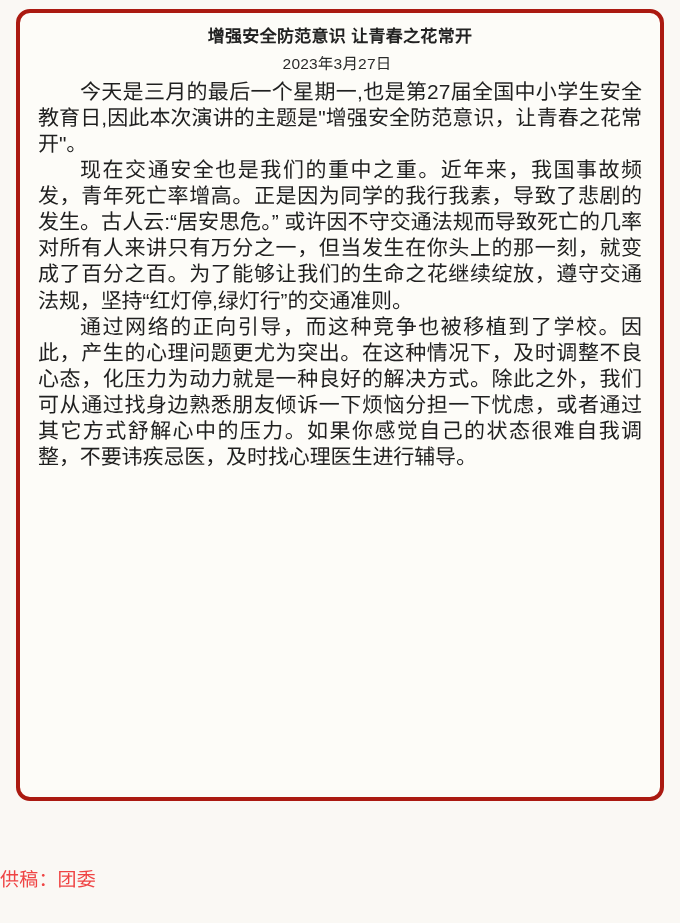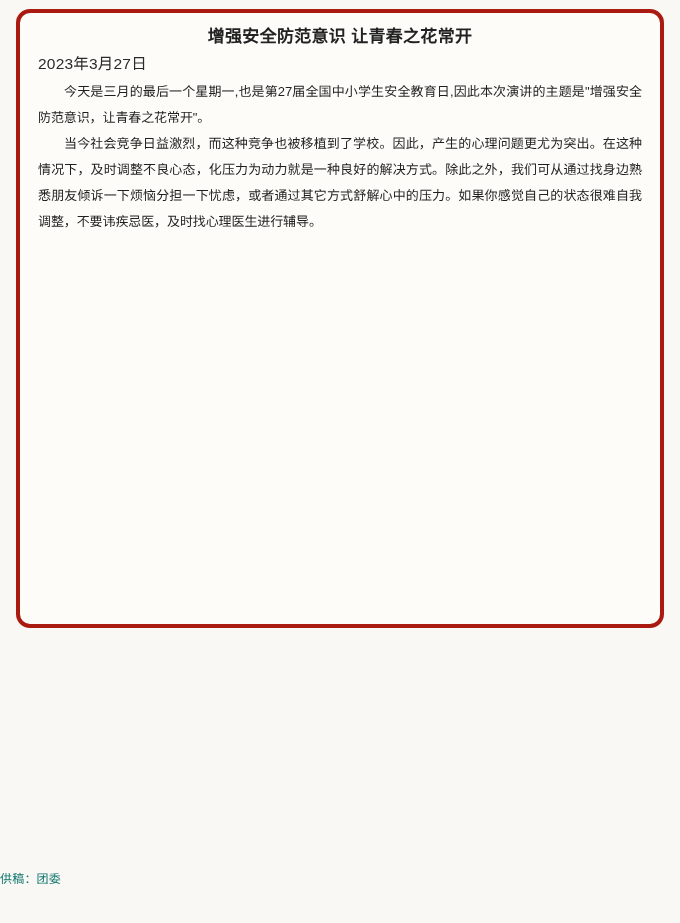--- a/index.html
+++ b/index.html
@@ -23,94 +23,95 @@
     box-sizing: border-box;
     background: #faf8f4;
   }
 
   
   .article-card {
     position: absolute;
     left: 16px;
     top: 9px;
     width: 648px;
-    height: 619px;
+    height: 792px;
     box-sizing: border-box;
     border: 4px solid #ab1a11;
     border-radius: 14px;
     background: #fdfcf8;
     padding: 9px 18px 6px 18px;
     overflow: hidden;
   }
 
   .doc-title {
     text-align: center;
     font-size: 17px;
     font-weight: bold;
     color: #222222;
     letter-spacing: 0.3px;
     line-height: 1.5;
     margin: 2px 0 2px 0;
     white-space: nowrap;
   }
 
   .doc-date {
-    text-align: left;
+    text-align: center;
     font-size: 15.5px;
     color: #2a2a2a;
     line-height: 1.5;
     margin: 0 6px 4px 0;
     letter-spacing: 0.2px;
   }
 
   .body-text {
     margin: 0;
   }
 
   .body-text p {
     margin: 0;
-    font-size: 13px;
+    font-size: 21px;
     line-height: 26.1px;
     color: #1f1f1f;
     text-align: justify;
     text-justify: inter-ideograph;
     text-indent: 2em;
     letter-spacing: -0.1px;
     word-break: break-all;
   }
 
   
   .credits {
     position: absolute;
     left: 0px;
     top: 866px;
     width: 400px;
   }
   .credit-line {
-    font-size: 12px;
+    font-size: 19px;
     line-height: 27px;
-    color: #0f766e;
+    color: #ef4444;
     letter-spacing: 0.2px;
     white-space: nowrap;
   }
 </style>
 </head>
 <body>
 
 <div class="page">
 
   <div class="article-card">
 
     <div class="doc-title">增强安全防范意识 让青春之花常开</div>
 
     <div class="doc-date">2023年3月27日</div>
 
     <div class="body-text">
       <p>今天是三月的最后一个星期一,也是第27届全国中小学生安全教育日,因此本次演讲的主题是"增强安全防范意识，让青春之花常开"。</p>
-      <p>当今社会竞争日益激烈，而这种竞争也被移植到了学校。因此，产生的心理问题更尤为突出。在这种情况下，及时调整不良心态，化压力为动力就是一种良好的解决方式。除此之外，我们可从通过找身边熟悉朋友倾诉一下烦恼分担一下忧虑，或者通过其它方式舒解心中的压力。如果你感觉自己的状态很难自我调整，不要讳疾忌医，及时找心理医生进行辅导。</p>
+      <p>现在交通安全也是我们的重中之重。近年来，我国事故频发，青年死亡率增高。正是因为同学的我行我素，导致了悲剧的发生。古人云:“居安思危。” 或许因不守交通法规而导致死亡的几率对所有人来讲只有万分之一，但当发生在你头上的那一刻，就变成了百分之百。为了能够让我们的生命之花继续绽放，遵守交通法规，坚持“红灯停,绿灯行”的交通准则。</p>
+      <p>通过网络的正向引导，而这种竞争也被移植到了学校。因此，产生的心理问题更尤为突出。在这种情况下，及时调整不良心态，化压力为动力就是一种良好的解决方式。除此之外，我们可从通过找身边熟悉朋友倾诉一下烦恼分担一下忧虑，或者通过其它方式舒解心中的压力。如果你感觉自己的状态很难自我调整，不要讳疾忌医，及时找心理医生进行辅导。</p>
     </div>
 
   </div>
 
   <div class="credits">
     <div class="credit-line">供稿：团委</div>
   </div>
 
 </div>
 

